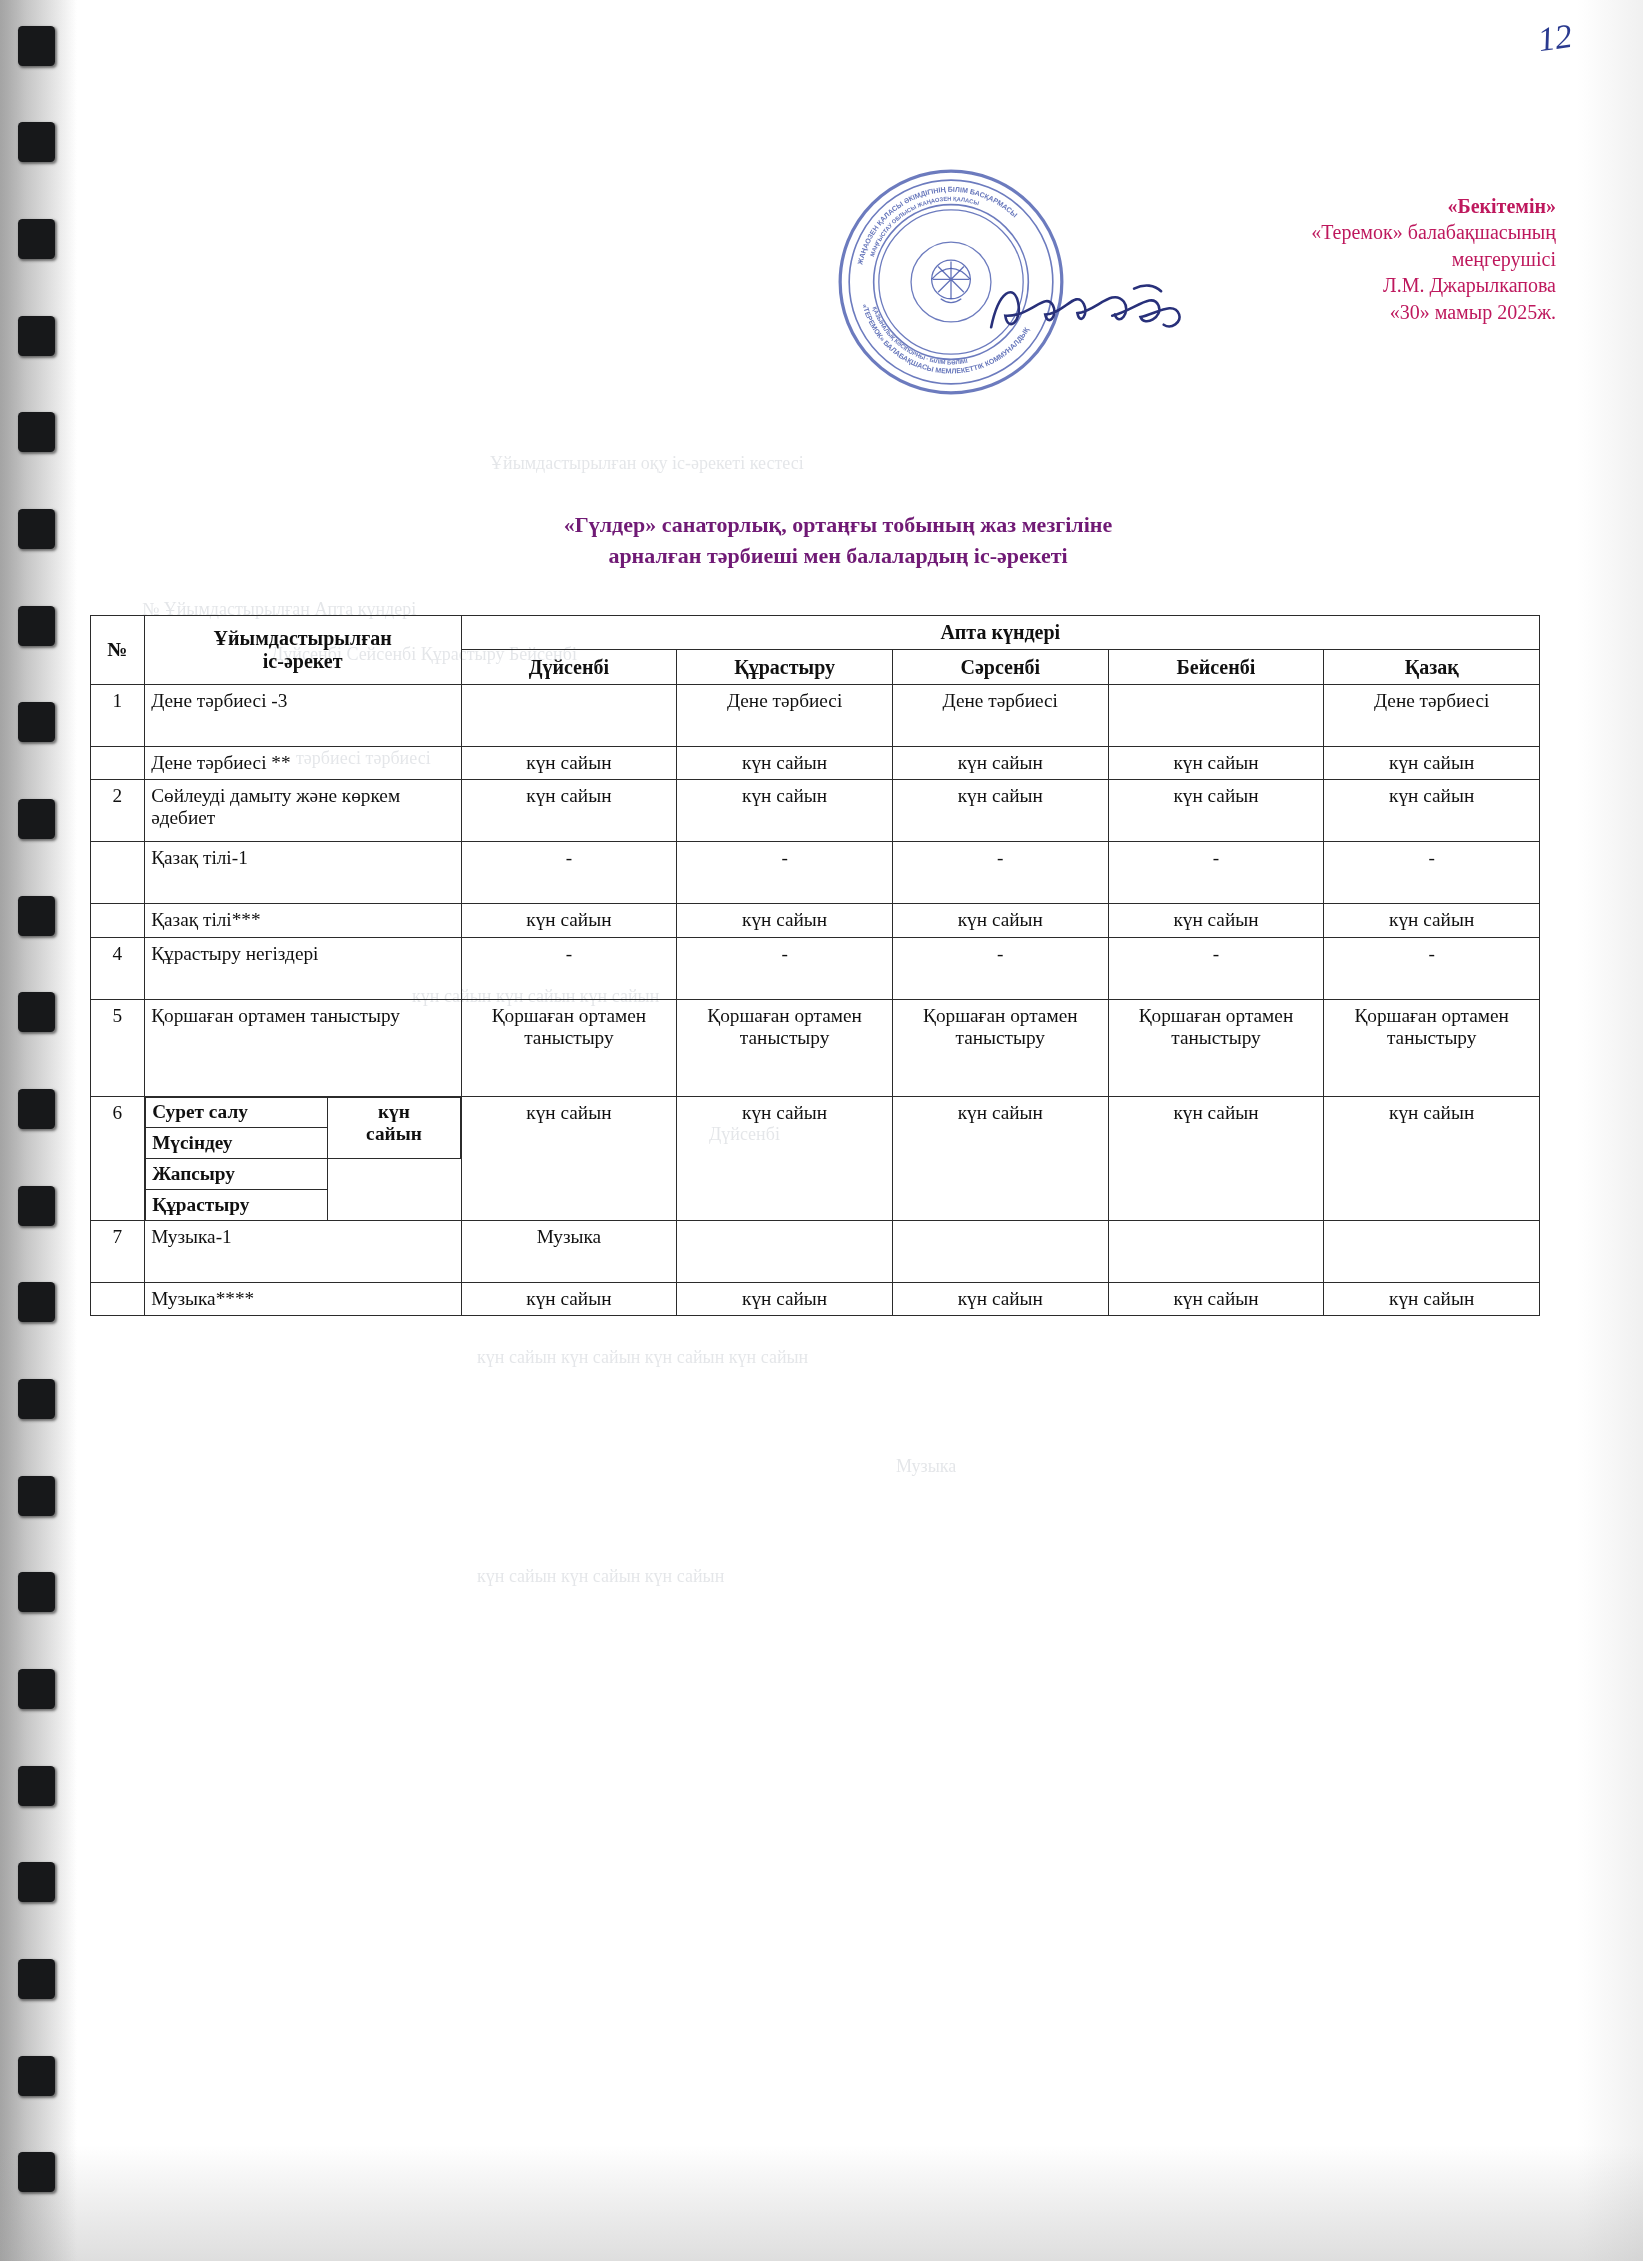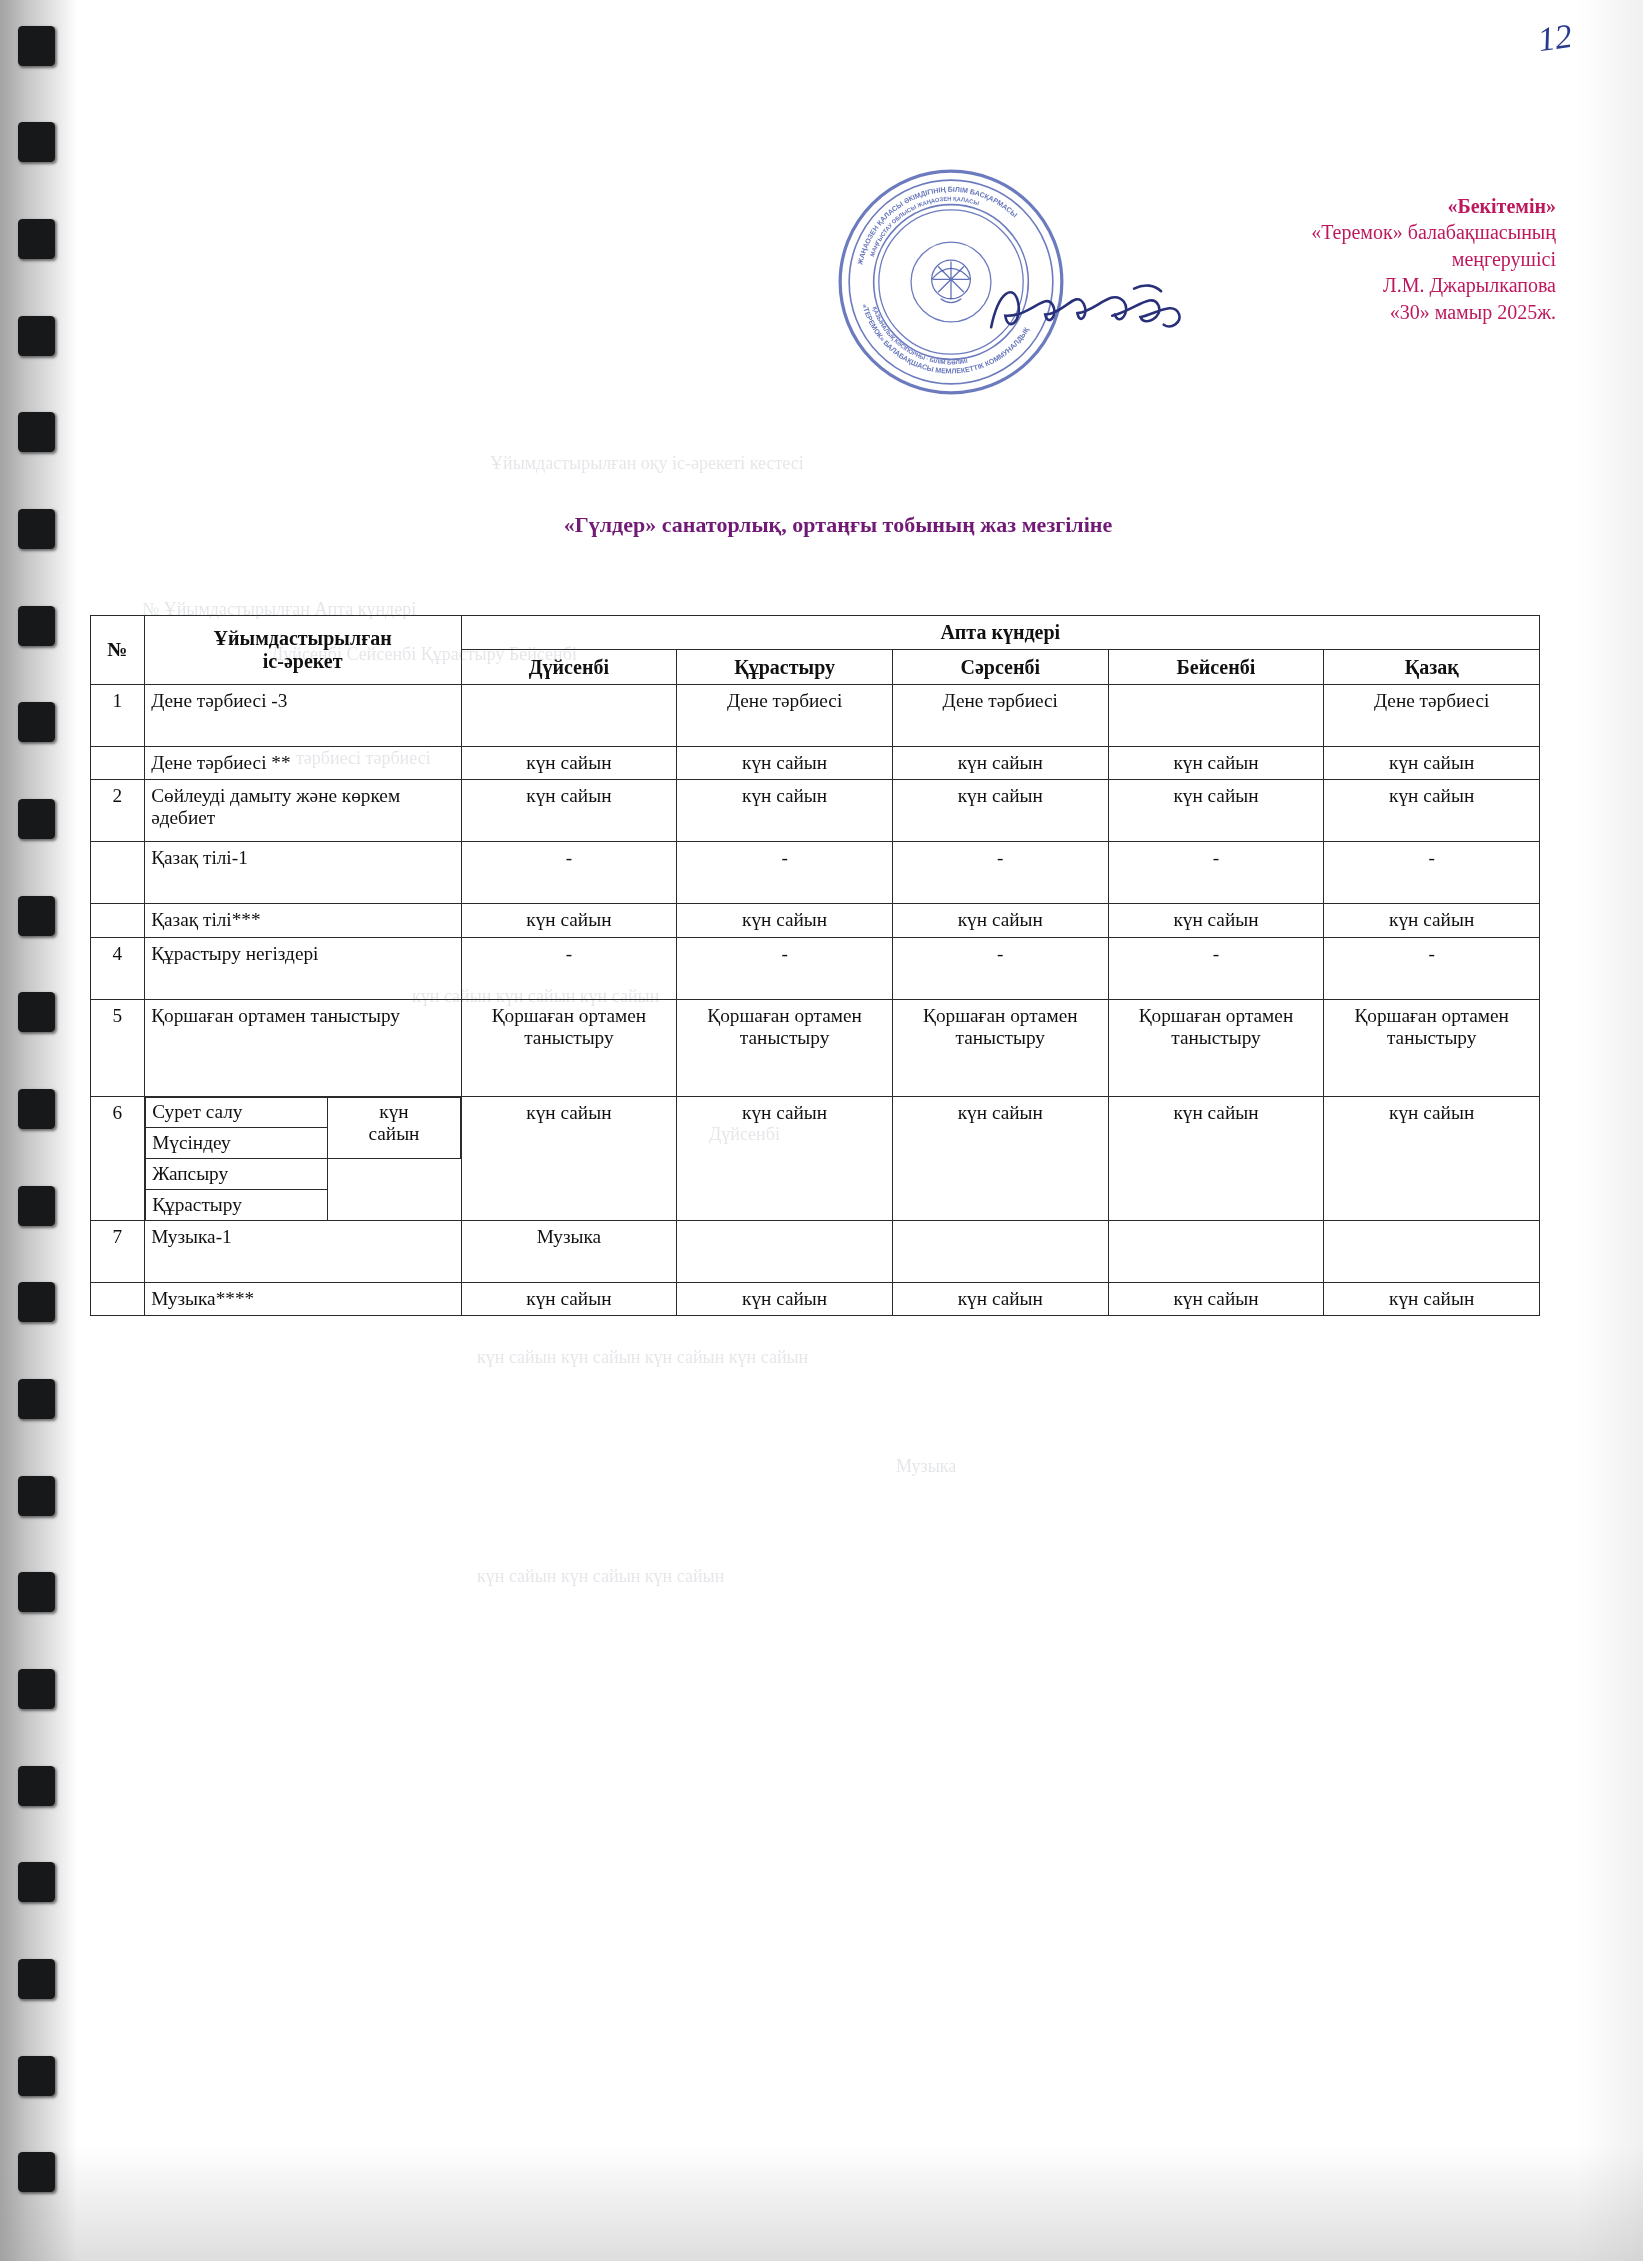--- a/index.html
+++ b/index.html
@@ -143,20 +143,21 @@
 
   
   table.inner {
     border-collapse: collapse;
     width: 100%;
     font-size: 19.3px;
   }
   table.inner td {
     border: 1.3px solid #2b2b2b;
     padding: 3.9px 6.4px;
+    font-weight: bold;
   }
   .inner-left { width: 58%; }
   .inner-right { width: 42%; text-align: center; vertical-align: middle; }
 
   .tall { height: 62px; }
   .tall2 { height: 97px; }
 
   
   .ghost {
     position: absolute;
@@ -262,20 +263,21 @@
       <g fill="none" stroke="#28307a" stroke-width="4" stroke-linecap="round">
         <path d="M8 78 C 20 20, 44 10, 50 40 C 56 70, 34 86, 30 60 C 70 62, 92 22, 104 44 C 112 60, 96 78, 92 58 C 120 58, 140 18, 152 42 C 160 58, 146 76, 142 56 C 170 54, 196 16, 214 38 C 226 54, 206 78, 200 58"></path>
         <path d="M196 60 C 230 52, 258 22, 268 44 C 276 62, 246 78, 240 62 C 262 58, 292 36, 300 58 C 304 70, 288 82, 276 74"></path>
         <path d="M230 18 C 246 10, 262 12, 272 22"></path>
       </g>
     </svg>
   </div>
 
   <div class="doc-title">
     <div>«Гүлдер» санаторлық, ортаңғы тобының жаз мезгіліне</div>
+    <div>арналған тәрбиеші мен балалардың іс-әрекеті</div>
   </div>
 
   <div class="table-wrap">
     <table class="sched">
       <thead>
         <tr>
           <th class="c-num mid" rowspan="2">№</th>
           <th class="c-act mid" rowspan="2">
             <div>Ұйымдастырылған</div>
             <div>іс-әрекет</div>

